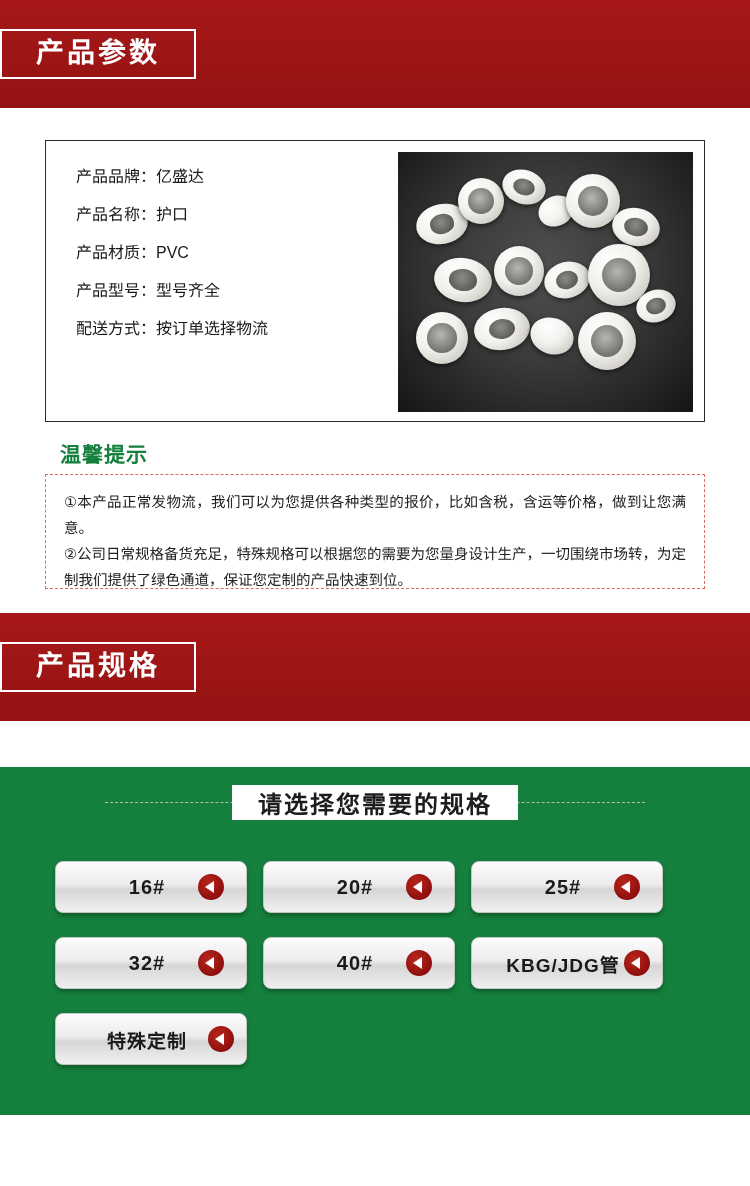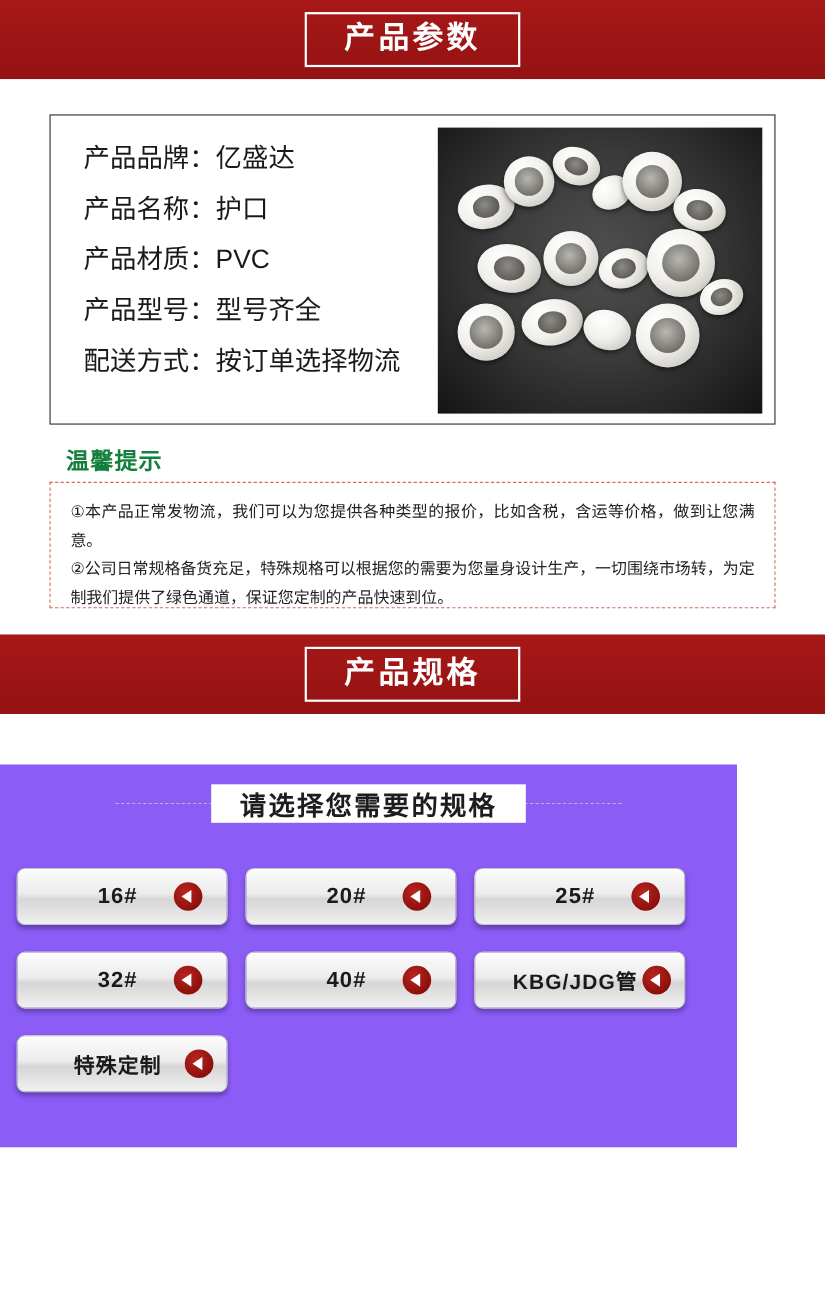--- a/index.html
+++ b/index.html
@@ -11,26 +11,26 @@
     height: 1186px;
     background: #ffffff;
     font-family: "Liberation Sans", "DejaVu Sans", sans-serif;
     overflow: hidden;
   }
 
   
   .banner {
     position: relative;
     width: 750px;
-    height: 72px;
+    height: 108px;
     background: #9c1515;
     background-image: linear-gradient(180deg, #a81818 0%, #941212 100%);
     display: flex;
     align-items: center;
-    justify-content: center;
+    justify-content: flex-start;
   }
   .banner-frame {
     border: 2px solid #ffffff;
     padding: 8px 34px 10px 34px;
     display: flex;
     align-items: center;
     justify-content: center;
   }
   .banner-title {
     color: #ffffff;
@@ -56,21 +56,21 @@
     border: 1px solid #2b2b2b;
     box-sizing: border-box;
   }
   .params-list {
     position: absolute;
     left: 30px;
     top: 28px;
     width: 330px;
   }
   .param-row {
-    font-size: 24px;
+    font-size: 16px;
     color: #1a1a1a;
     line-height: 1;
     margin-bottom: 22px;
     white-space: nowrap;
     font-family: "Liberation Sans", "DejaVu Sans", sans-serif;
   }
   .param-row:last-child { margin-bottom: 0; }
   .param-label { color: #1a1a1a; }
   .param-value { color: #1a1a1a; }
 
@@ -129,22 +129,22 @@
   .tip-item {
     font-size: 14.5px;
     color: #222222;
     line-height: 26px;
     text-align: justify;
   }
 
   
   .specs-section {
     position: relative;
-    width: 670px;
-    background: #8b5cf6;
+    width: 750px;
+    background: #15803d;
     padding-bottom: 10px;
   }
   .specs-heading-wrap {
     position: relative;
     margin-top: 46px;
     height: 70px;
     display: flex;
     align-items: center;
     justify-content: center;
   }

